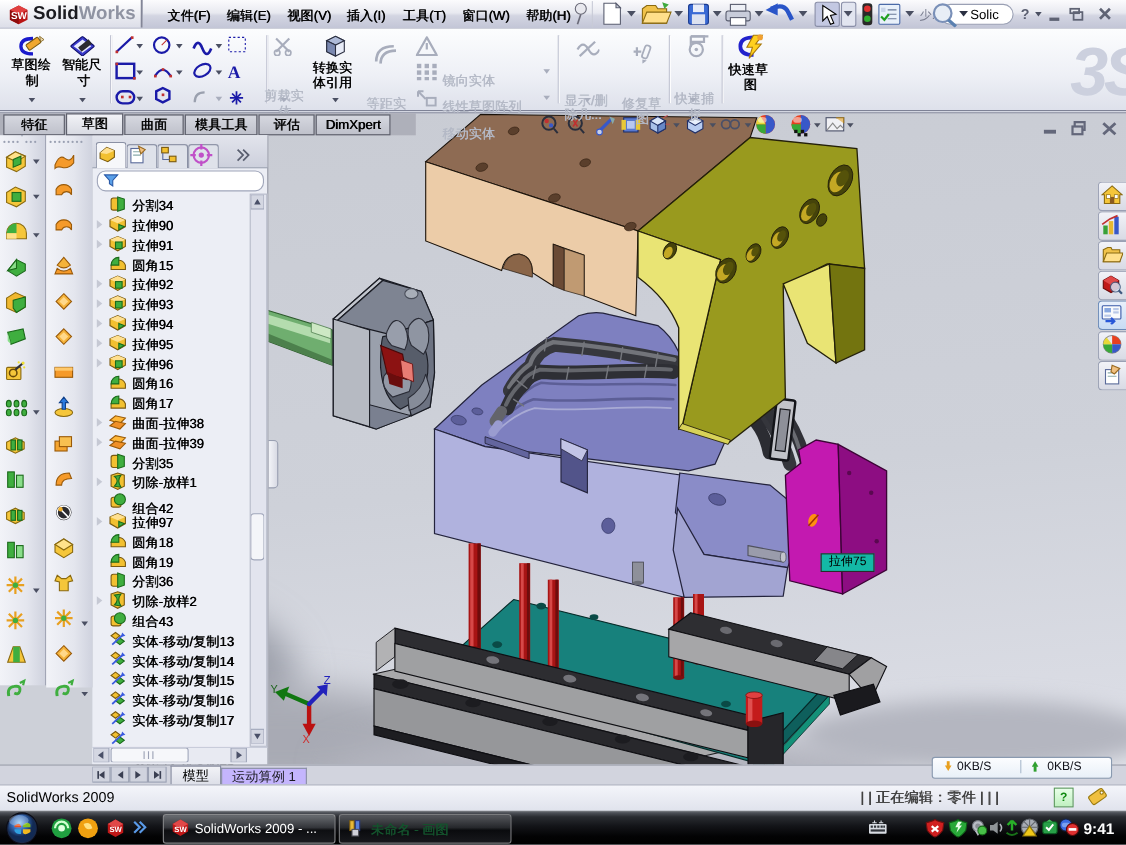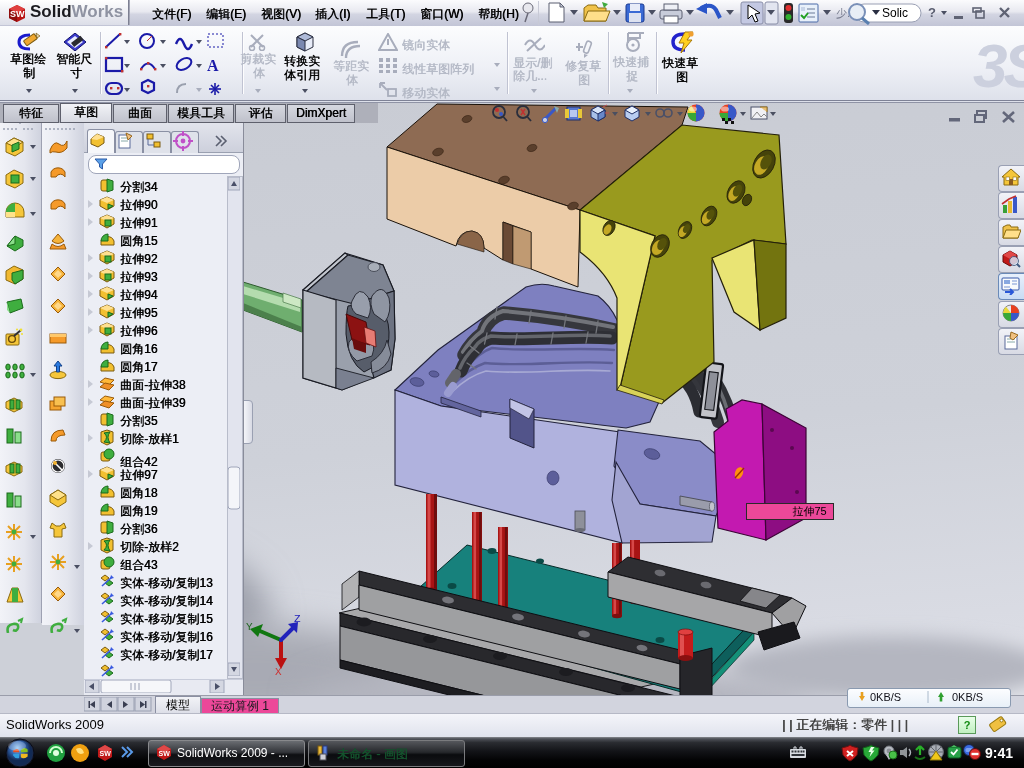--- a/index.html
+++ b/index.html
@@ -13,21 +13,21 @@
 .cmtab{position:absolute;top:104px;height:17px;background:linear-gradient(#d6d8e0,#bfc1cb);border:1px solid #5e606c;font-size:12px;color:#000;text-align:center;line-height:17px;}
 .cmtab.act{background:linear-gradient(#f2f3f7,#d8dae2);height:18px;top:103px;z-index:2;}
 #viewport{left:243px;top:98px;width:781px;height:597px;background:linear-gradient(175deg,#c9ccd4 0%,#ced1d9 55%,#dadce4 90%,#e2e4ea 100%);}
 #col1{left:0;top:123px;width:41px;height:500px;background:linear-gradient(90deg,#f2f3f8 0%,#e4e6ee 60%,#cfd2de 100%);border-right:1px solid #9ea1b2;}
 #col2{left:42px;top:123px;width:42px;height:502px;background:linear-gradient(90deg,#f2f3f8 0%,#e4e6ee 60%,#cfd2de 100%);border-right:1px solid #9ea1b2;}
 #tree{left:84px;top:123px;width:159px;height:572px;background:#eceef5;border-right:1px solid #898c9a;}
 #mtabs{left:0;top:695px;width:1024px;height:18px;background:#d2d4de;border-top:1px solid #9a9daa;}
 #statusbar{left:0;top:713px;width:1024px;height:24px;background:linear-gradient(#f4f5fa,#dfe2ec);border-top:1px solid #b6b9c6;font-size:13px;}
 #taskbar{left:0;top:737px;width:1024px;height:31px;background:linear-gradient(#86898e 0%,#4e5158 6%,#2a2c31 18%,#131418 45%,#030304 75%,#000 100%);}
 .tt{font-size:12px;color:#000;position:absolute;white-space:nowrap;}
-.ttd{font-size:12px;color:#b4b9c6;position:absolute;white-space:nowrap;}
+.ttd{font-size:12px;color:#b4b9c6;position:absolute;white-space:nowrap;margin-top:28px;}
 .drop{position:absolute;width:0;height:0;border-left:3px solid transparent;border-right:3px solid transparent;border-top:4px solid #4a4f62;}
 .dropd{position:absolute;width:0;height:0;border-left:3px solid transparent;border-right:3px solid transparent;border-top:4px solid #a8adbc;}
 .sep2{position:absolute;top:32px;height:62px;width:1px;background:#c0c3d2;border-right:1px solid #fdfdfe;}
 .treerow{position:absolute;font-size:12px;color:#000;white-space:nowrap;}
 .exp{position:absolute;width:0;height:0;border-top:4px solid transparent;border-bottom:4px solid transparent;border-left:5px solid #c6c9d4;}
 .menu,.tt,.cmtab,.treerow,.cjk{text-shadow:0.5px 0 0 currentColor;}
 .ttd{text-shadow:0.4px 0 0 currentColor;}
 </style></head>
 <body>
 <div class="abs" id="viewport"></div>
@@ -278,21 +278,21 @@
   <line x1="281" y1="640" x2="260" y2="631" stroke="#117711" stroke-width="4"></line>
   <polygon points="263,624 258,637 250,629" fill="#117711"></polygon>
   <line x1="281" y1="640" x2="293" y2="628" stroke="#2222bb" stroke-width="4"></line>
   <polygon points="288,624 297,633 298,622" fill="#2222bb"></polygon>
  </g>
  <text x="275" y="675" font-size="11" fill="#cc3333" font-family="Liberation Mono">X</text>
  <text x="246" y="630" font-size="11" fill="#226622" font-family="Liberation Mono">Y</text>
  <text x="294" y="622" font-size="11" fill="#2222bb" font-family="Liberation Mono">Z</text>
 </svg>
 
-<div class="abs" style="left:746px;top:503px;width:47px;height:15px;background:#ec4899;border:1px solid #2a2a2a;font-size:11px;line-height:15px;text-align:center;padding-left:39px;">拉伸75</div>
+<div class="abs" style="left:746px;top:503px;width:47px;height:15px;background:#14b8a6;border:1px solid #2a2a2a;font-size:11px;line-height:15px;text-align:center;">拉伸75</div>
 
 <svg class="abs" style="left:487px;top:103px" width="290" height="24" viewBox="0 0 290 24">
  <g fill="none" stroke="#2a2e3c" stroke-width="1.8">
   <circle cx="12" cy="9" r="6"></circle>
       <line x1="16.5" y1="14" x2="20" y2="18"></line>
   <circle cx="36" cy="9" r="6"></circle>
       <line x1="40.5" y1="14" x2="44" y2="18"></line>
  </g>
  <circle cx="10" cy="7" r="2" fill="#c03030"></circle>
     <circle cx="14" cy="11" r="2" fill="#3858c8"></circle>
@@ -1066,21 +1066,21 @@
  <g fill="#3a3f52">
   <polygon points="11,4 11,11 6,7.5"></polygon>
       <rect x="4.5" y="4" width="1.5" height="7"></rect>
   <polygon points="28,4 28,11 23,7.5"></polygon>
   <polygon points="39,4 39,11 44,7.5"></polygon>
   <polygon points="56,4 56,11 61,7.5"></polygon>
       <rect x="61" y="4" width="1.5" height="7"></rect>
  </g>
 </svg>
 <div class="abs" style="left:155px;top:696px;width:44px;height:16px;background:linear-gradient(#f2f3f7,#dddfe8);border:1px solid #8a8fa2;border-bottom:none;font-size:12px;text-align:center;line-height:16px;">模型</div>
-<div class="abs" style="left:201px;top:698px;width:76px;height:14px;background:#ec4899;border:1px solid #8a8fa2;border-bottom:none;font-size:12px;text-align:center;line-height:14px;color:#1a1a20;">运动算例 1</div>
+<div class="abs" style="left:201px;top:698px;width:76px;height:14px;background:#c4b5fd;border:1px solid #8a8fa2;border-bottom:none;font-size:12px;text-align:center;line-height:14px;color:#1a1a20;">运动算例 1</div>
 
 <div class="abs" style="left:847px;top:688px;width:162px;height:18px;background:linear-gradient(#fcfdff,#e8f0f8);border:1px solid #8a9ab0;border-radius:3px;"></div>
 <svg class="abs" style="left:849px;top:690px" width="158" height="14">
  <line x1="79" y1="1" x2="79" y2="13" stroke="#aabacc"></line>
  <polygon points="10,6 16,6 13,11" fill="#e8a020"></polygon>
     <rect x="11.7" y="2" width="2.6" height="4.5" fill="#e8a020"></rect>
  <polygon points="89,7 95,7 92,2" fill="#30a030"></polygon>
     <rect x="90.7" y="6.5" width="2.6" height="5" fill="#30a030"></rect>
 </svg>
 <div class="abs" style="left:870px;top:691px;font-size:11px;color:#101018;">0KB/S</div>

